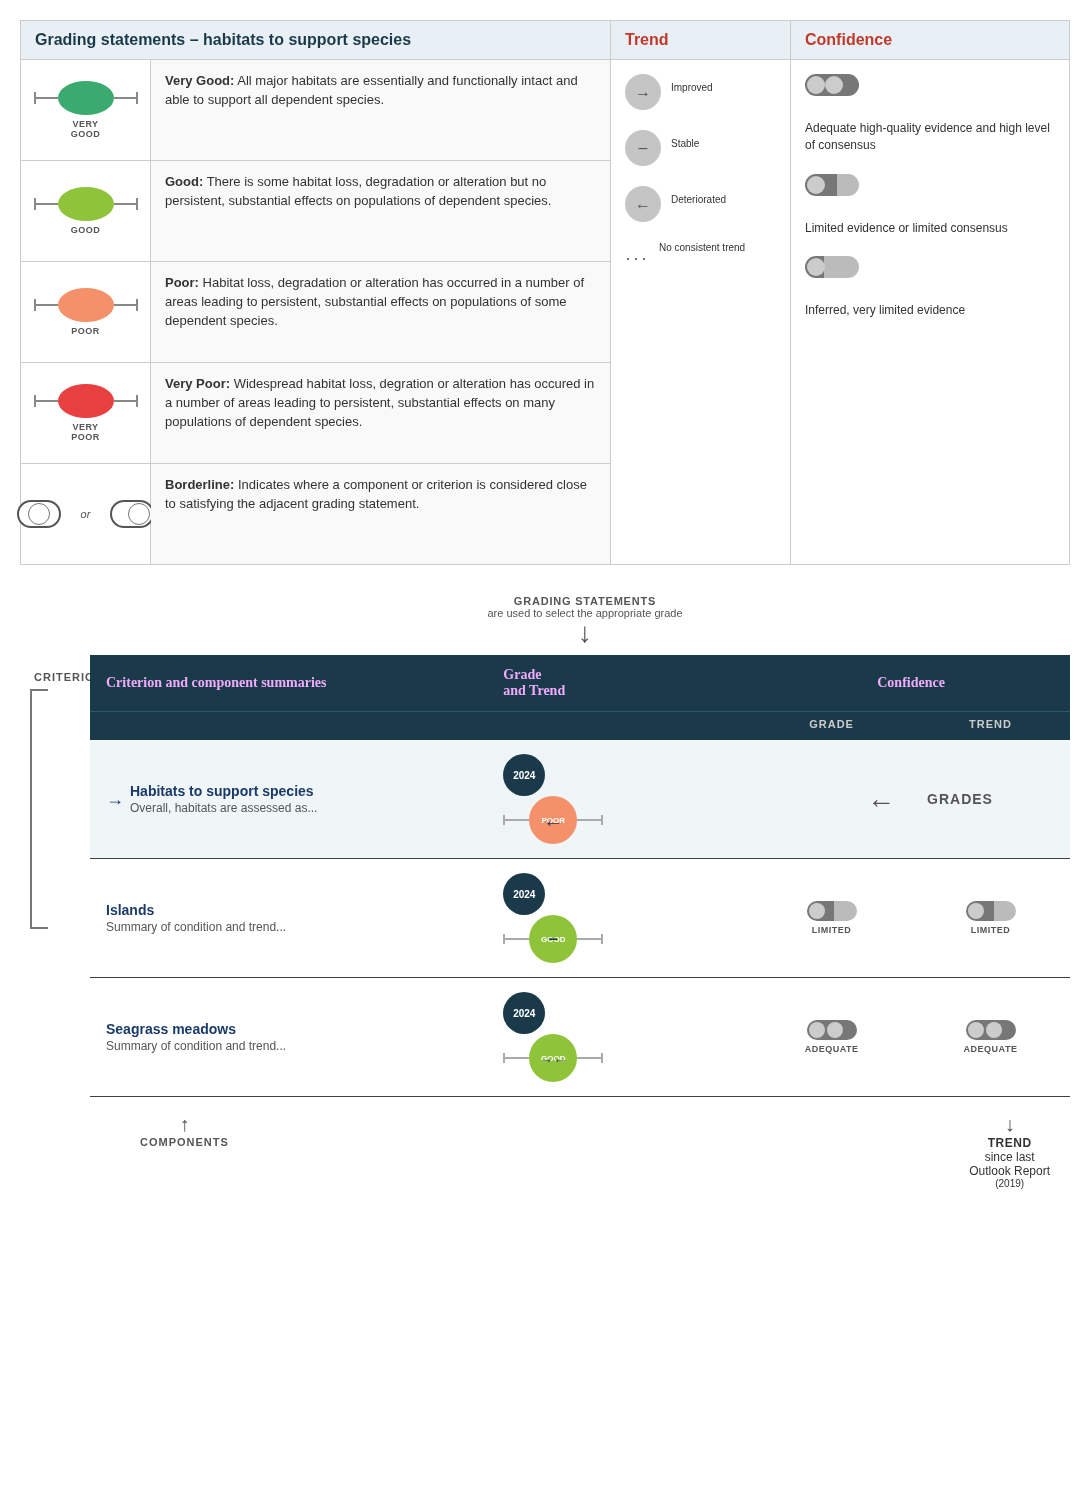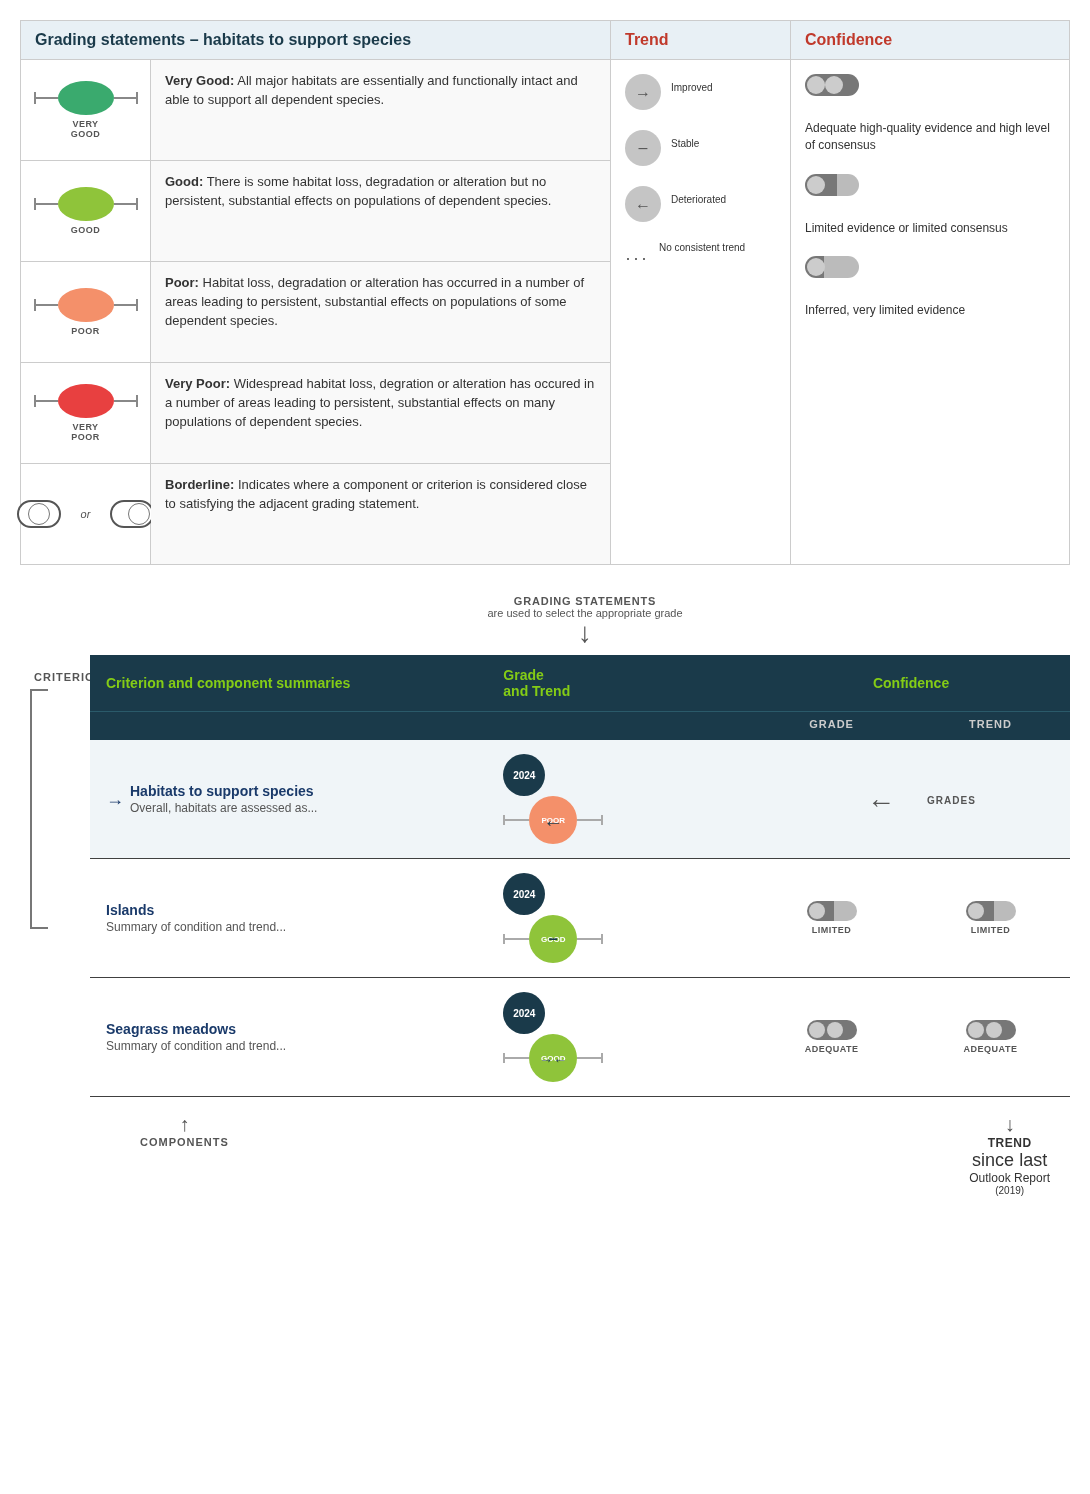--- a/index.html
+++ b/index.html
@@ -274,21 +274,22 @@
     }
 
     .bottom-table {
       width: 100%;
       border-collapse: collapse;
       background: #fff;
     }
 
     .bottom-table-header {
       background: #1a3a4a;
-      color: #84cc16;
+      color: #f0abfc;
+      font-family: Liberation Serif, serif;
     }
 
     .bottom-table-header th {
       padding: 12px 16px;
       text-align: left;
       font-size: 14px;
       font-weight: 600;
     }
 
     .sub-header-row th {
@@ -579,21 +580,21 @@
                 <div style="width:2px; height:10px; background:#aaa;"></div>
               </div>
             </td>
             <td style="text-align:center;">
 
               <div style="display:flex; align-items:center; justify-content:flex-end; gap:8px;">
                 <span style="font-size:28px; color:#555;">←</span>
               </div>
             </td>
             <td>
-              <span style="font-size:10px; font-weight:bold; color:#555; letter-spacing:1px;">GRADES</span>
+              <span style="font-size:14px; font-weight:bold; color:#555; letter-spacing:1px;">GRADES</span>
             </td>
           </tr>
 
           <tr class="row-normal">
             <td>
               <div class="component-name">Islands</div>
               <div class="component-desc">Summary of condition and trend...</div>
             </td>
             <td>
               <div style="background: rgb(26, 58, 74); color: rgb(255, 255, 255); border-radius: 50%; width: 42px; height: 42px; display: flex; align-items: center; justify-content: center; font-size: 10px; font-weight: bold; flex-shrink: 0;">2024</div>
@@ -672,21 +673,21 @@
   <div style="display:flex; justify-content:space-between; align-items:flex-start; margin-top:16px; padding-left:120px; padding-right:20px;">
 
     <div style="text-align:center;">
       <div style="font-size:20px; color:#555;">↑</div>
       <div style="font-size:11px; font-weight:bold; color:#555; letter-spacing:1px; text-transform:uppercase;">COMPONENTS</div>
     </div>
 
     <div style="text-align:center; margin-left:auto;">
       <div style="font-size:20px; color:#555;">↓</div>
       <div style="font-size:12px; color:#333; font-weight:bold; text-transform:uppercase; letter-spacing:0.5px;">TREND</div>
-      <div style="font-size:18px; color:#333;">since last</div>
+      <div style="font-size:12px; color:#333;">since last</div>
       <div style="font-size:12px; color:#333;">Outlook Report</div>
       <div style="font-size:10px; color:#333;">(2019)</div>
     </div>
   </div>
 
 </div>
 
 <style>
 </style>
 

